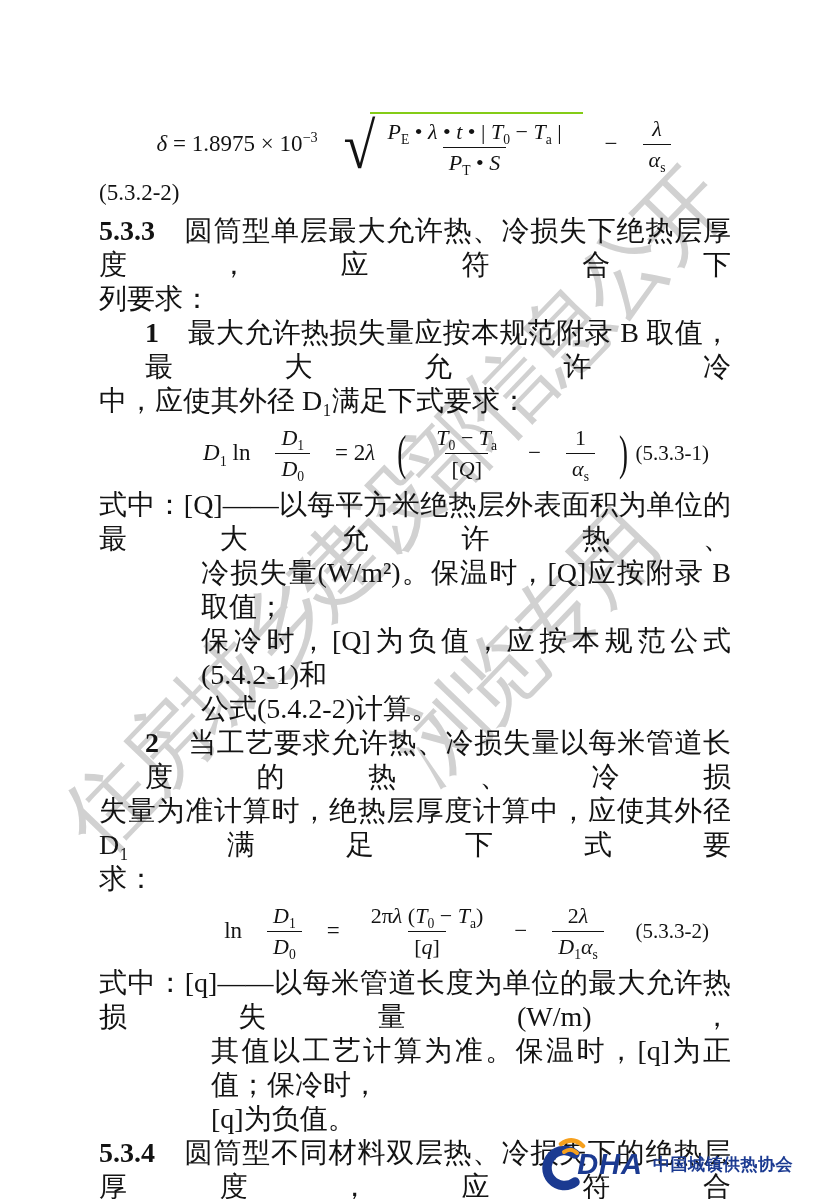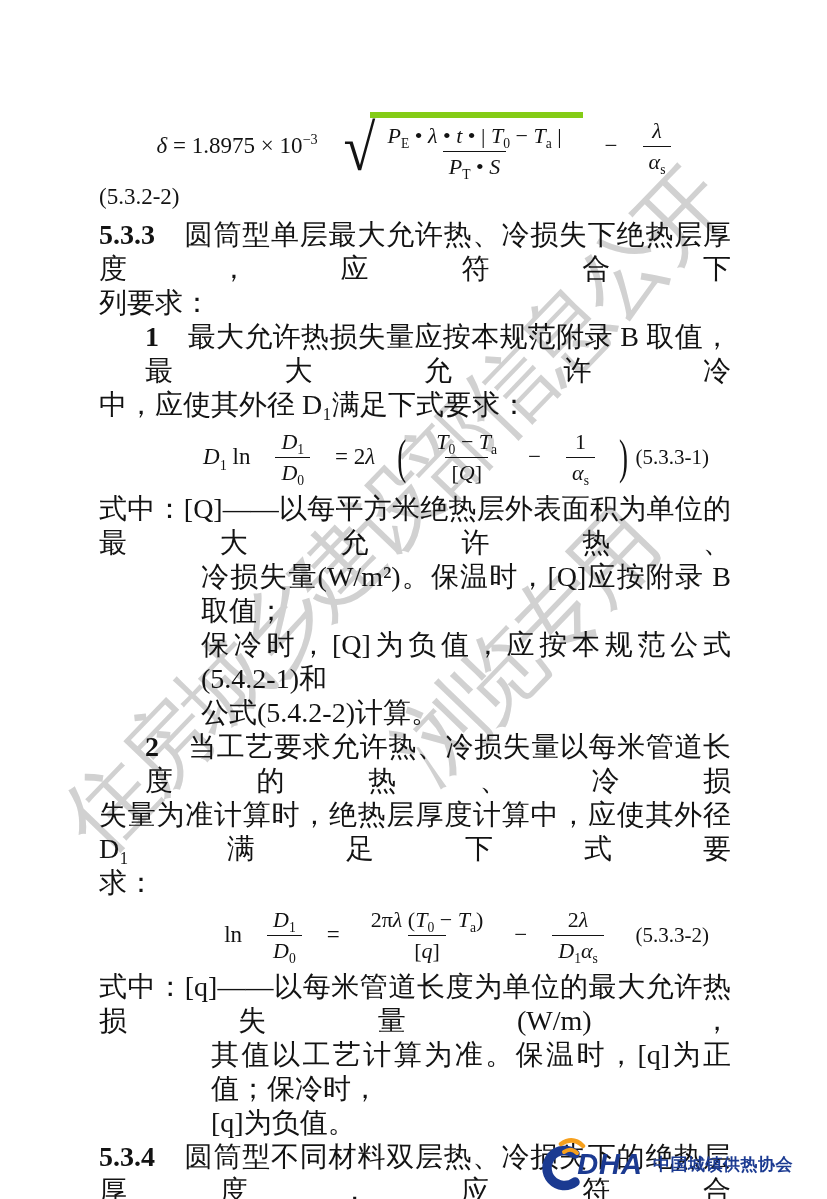--- a/index.html
+++ b/index.html
@@ -29,21 +29,21 @@
   .eqc{display:flex;justify-content:center;align-items:center;font-size:23px;gap:17px;}
   .eqc i{font-style:italic;}
   .eqrow{position:relative;margin:6px 0;}
   .eqno-abs{position:absolute;right:22px;top:50%;transform:translateY(-50%);font-size:21px;}
   .eqno-line{text-align:left;padding-right:22px;font-size:23px;line-height:30px;margin:2px 0 6px;}
   .frac{display:inline-flex;flex-direction:column;align-items:center;margin:0 5px;font-size:22px;line-height:1.25;}
   .frac .num{padding:0 6px 1px;}
   .frac .den{border-top:1.5px solid #131313;padding:1px 6px 0;}
   .sqrt{display:inline-flex;align-items:stretch;margin:0 2px 0 6px;}
   .tick{font-size:58px;line-height:1;align-self:center;transform:scaleY(1.12) translateY(2px);margin-right:-5px;}
-  .radicand{border-top:6px solid #84cc16;padding:4px 10px 0 6px;display:inline-flex;align-items:center;}
+  .radicand{border-top:2px solid #84cc16;padding:4px 10px 0 6px;display:inline-flex;align-items:center;}
   .mfrag{margin:0 3px;white-space:nowrap;}
   .bp{display:inline-block;transform:scaleY(1.8);font-size:27px;margin:0 2px;font-weight:400;}
   sub{font-size:.62em;line-height:0;}
   sup{font-size:.62em;line-height:0;}
   
   .logo{position:absolute;right:34px;bottom:8px;display:flex;align-items:center;z-index:2;}
   .logo-acronym{
     font-family:"Liberation Sans","DejaVu Sans",sans-serif;
     font-style:italic;font-weight:bold;font-size:29px;letter-spacing:1px;margin-left:-9px;
   }

